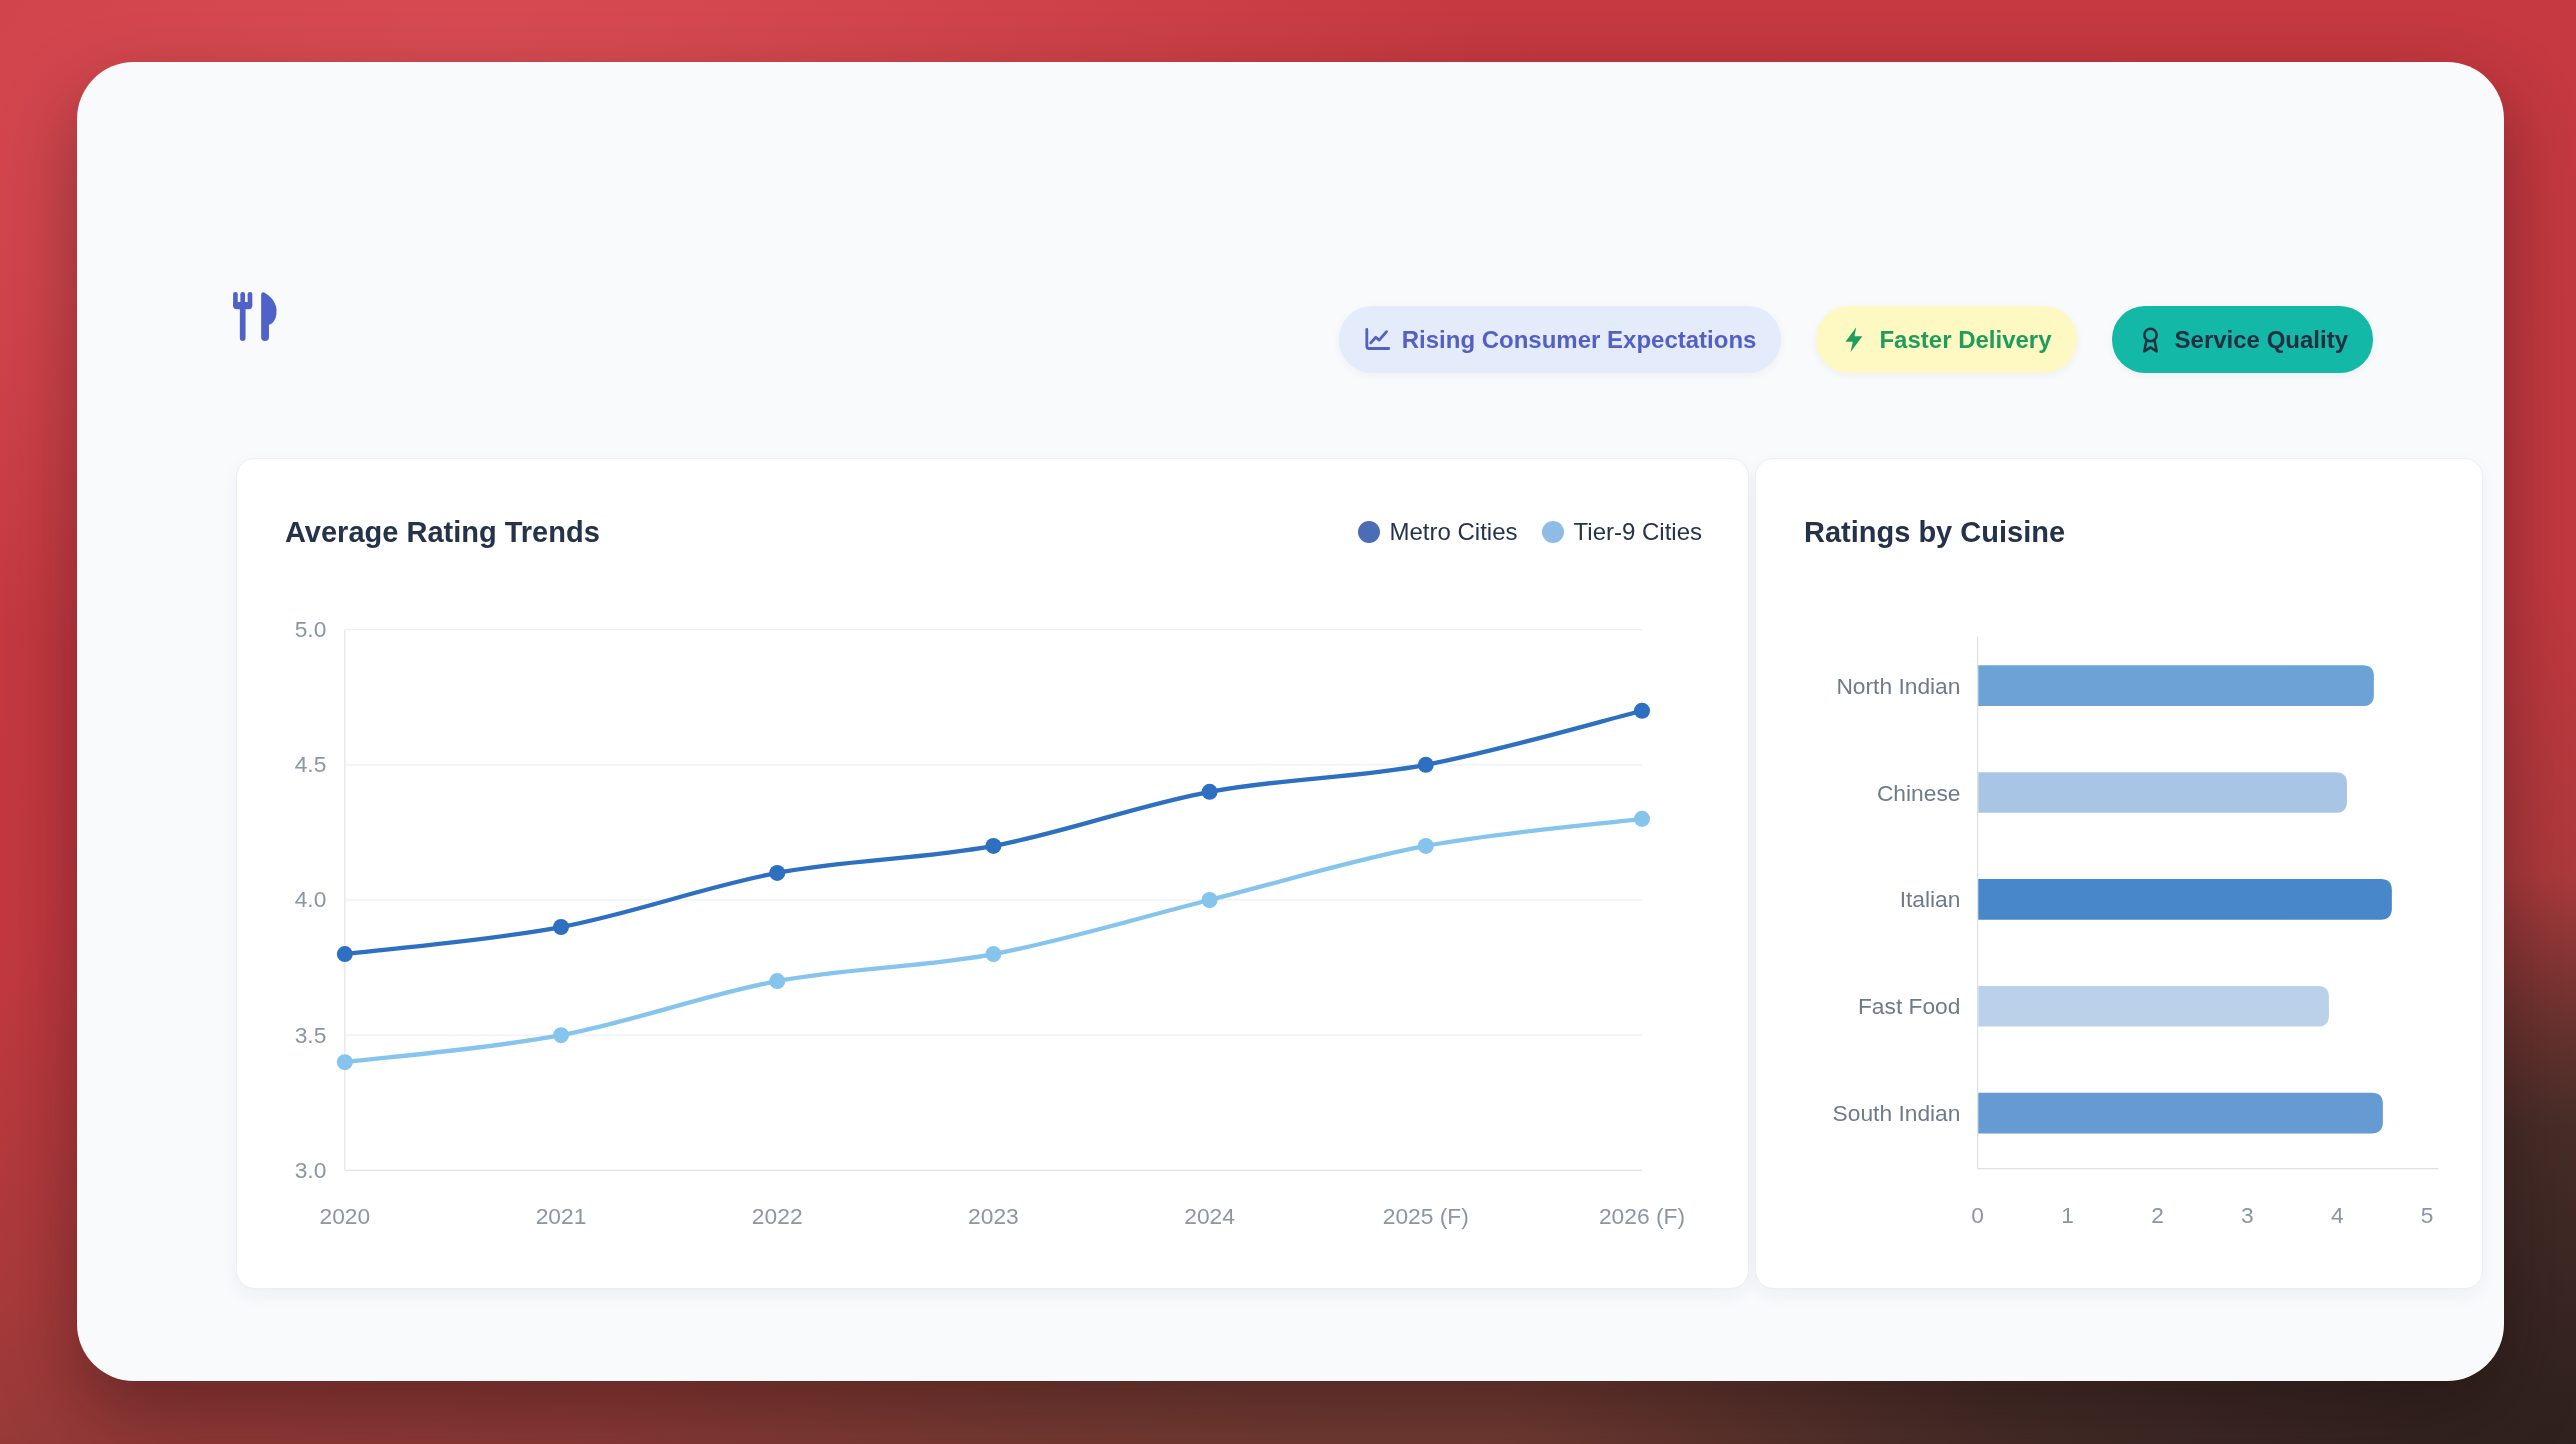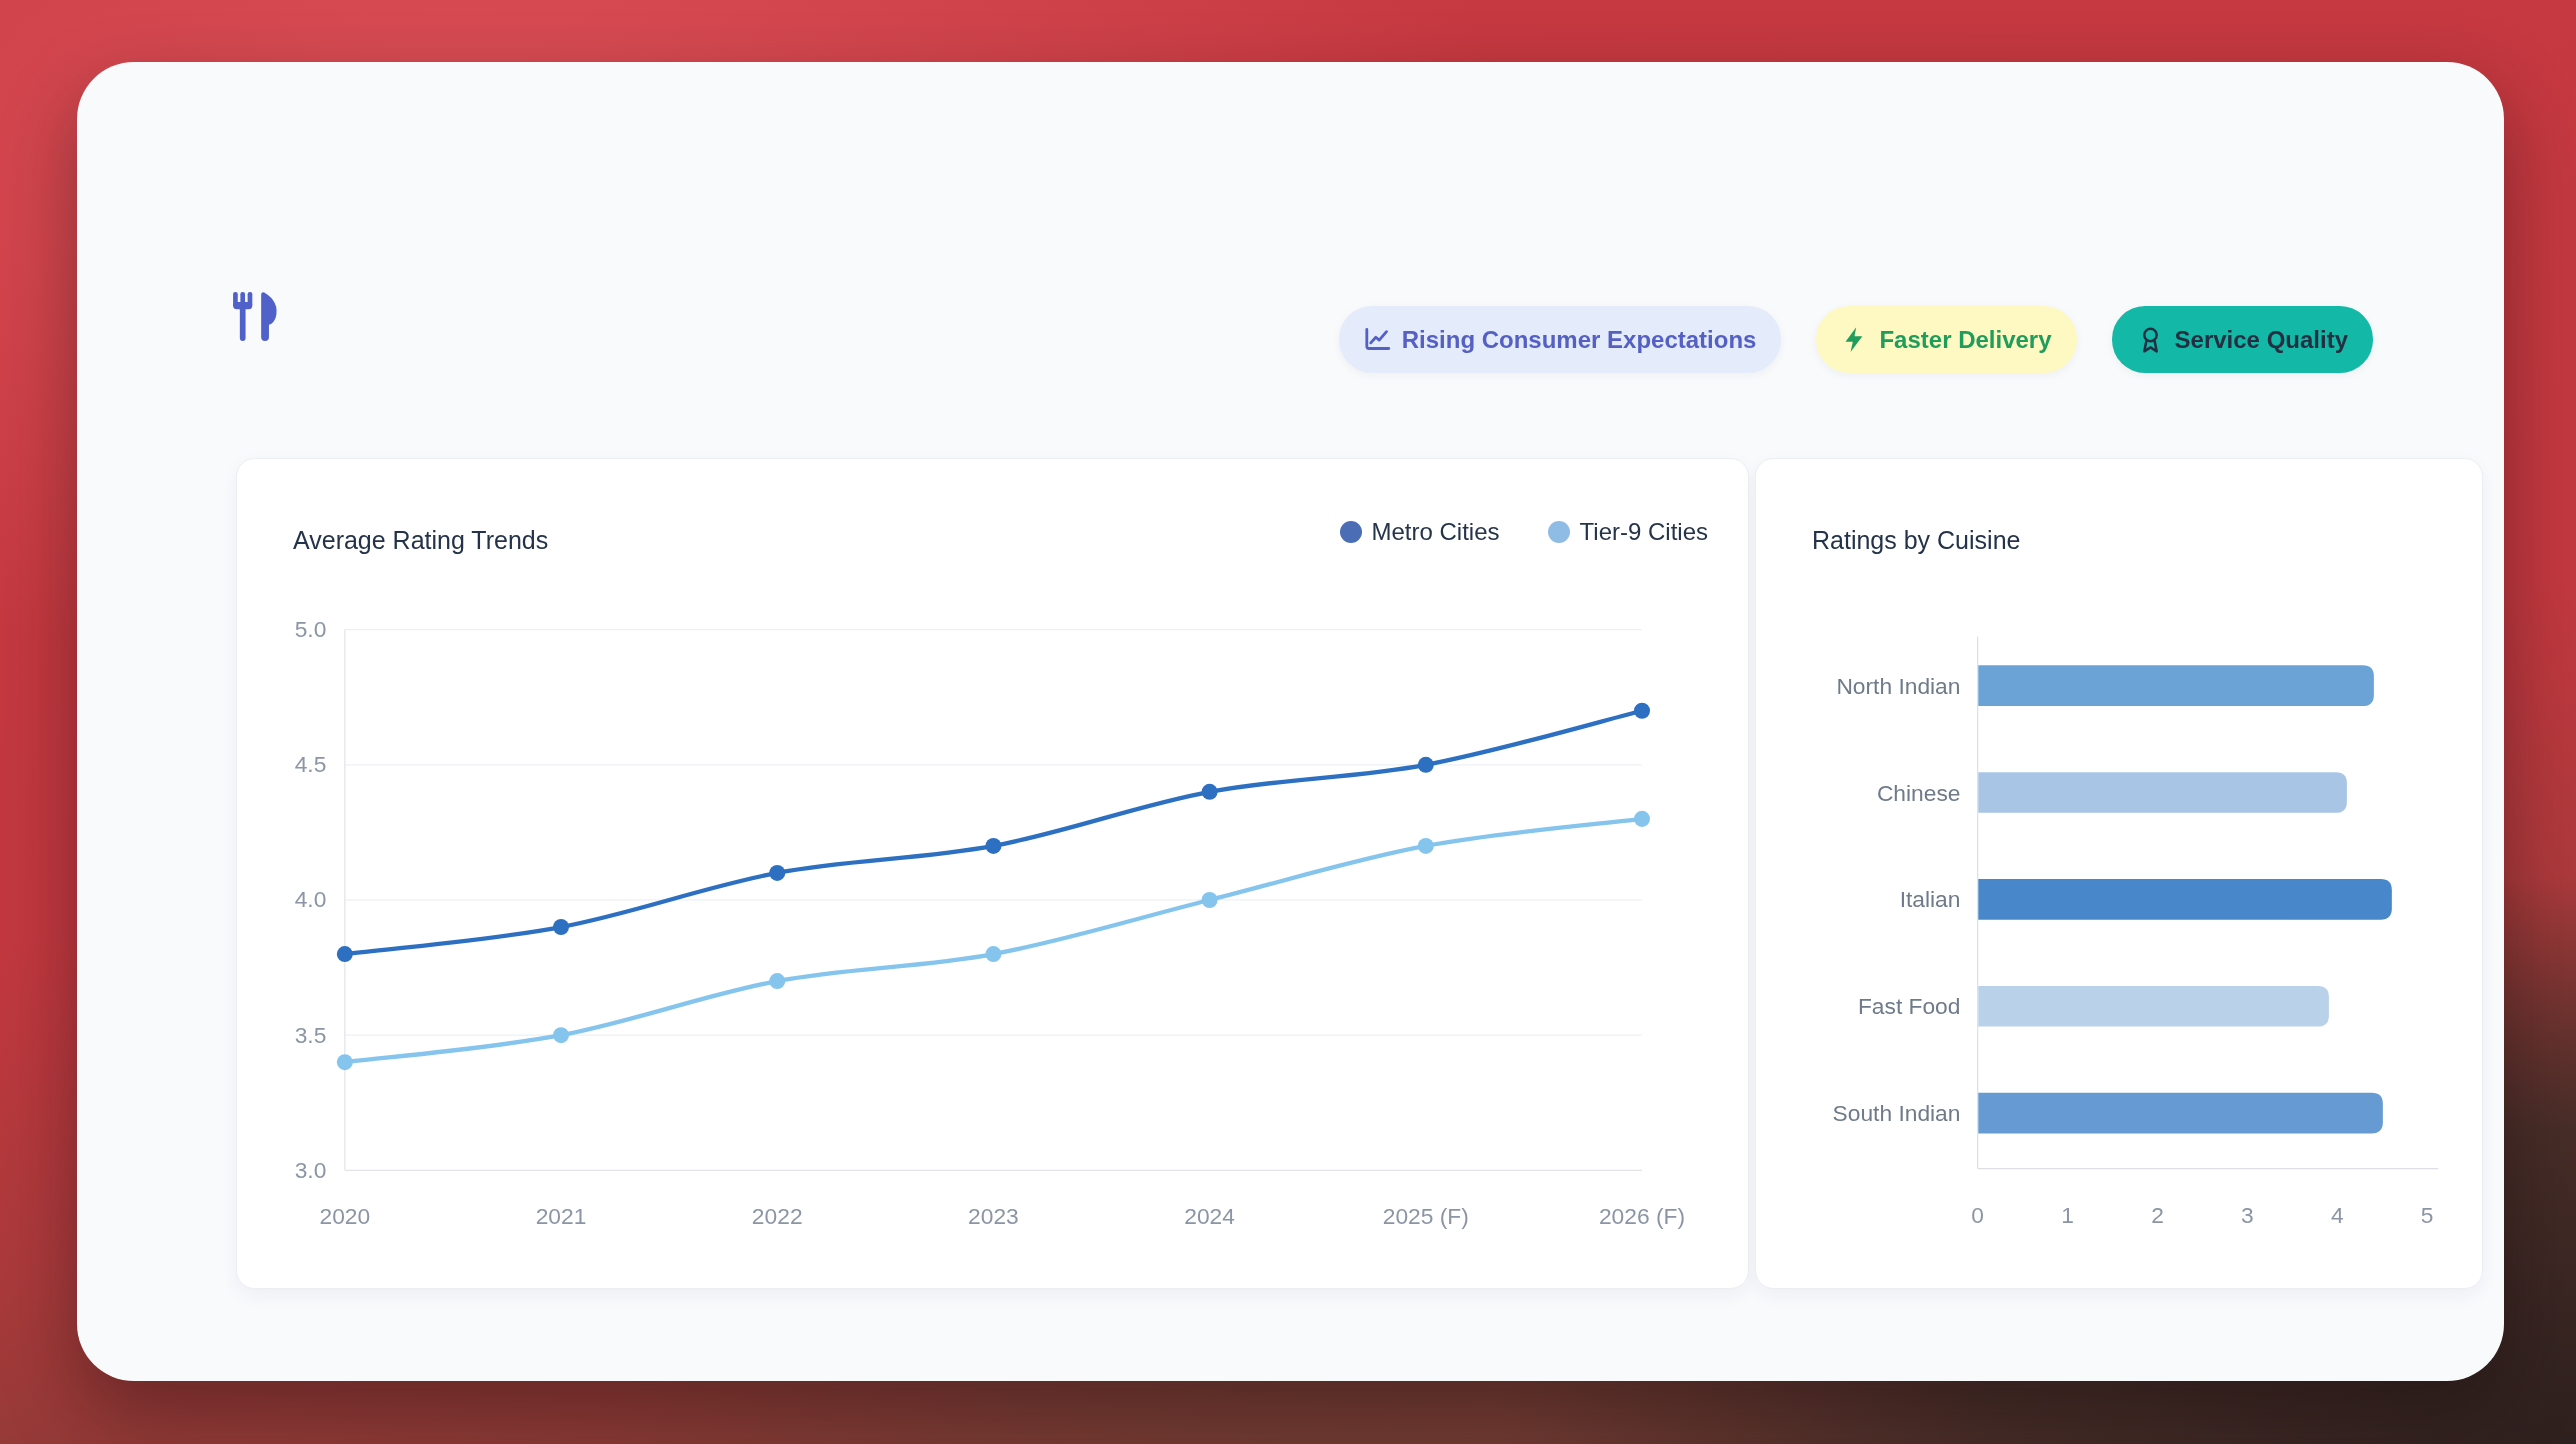--- a/index.html
+++ b/index.html
@@ -40,26 +40,26 @@
   .badge svg{display:block;}
   
   .panel{
     position:absolute;top:396px;height:831px;background:#ffffff;
     border:1.2px solid #eceef3;border-radius:18.5px;
     box-shadow:0 6.2px 17.3px rgba(25,40,80,.05);
   }
   .panel-line{left:159px;width:1513px;}
   .panel-bar{left:1678px;width:728px;}
   .panel h2{
-    position:absolute;left:48px;top:54px;margin:8px;z-index:2;
-    font-size:25px;line-height:38px;font-weight:400;color:#24324a;
+    position:absolute;left:48px;top:54px;margin:0;z-index:2;
+    font-size:29px;line-height:38px;font-weight:700;color:#24324a;
   }
   .legend{
-    position:absolute;right:40px;top:59px;z-index:2;
-    display:flex;align-items:center;gap:48px;
+    position:absolute;right:46px;top:59px;z-index:2;
+    display:flex;align-items:center;gap:24px;
   }
   .legend-item{display:flex;align-items:center;gap:10px;font-size:24px;color:#26344a;font-weight:500;}
   .legend-dot{width:22px;height:22px;border-radius:50%;display:inline-block;}
   .chart-svg{position:absolute;left:0;top:0;width:100%;height:100%;z-index:1;}
 </style>
 </head>
 <body>
 
 <div class="card">
 

